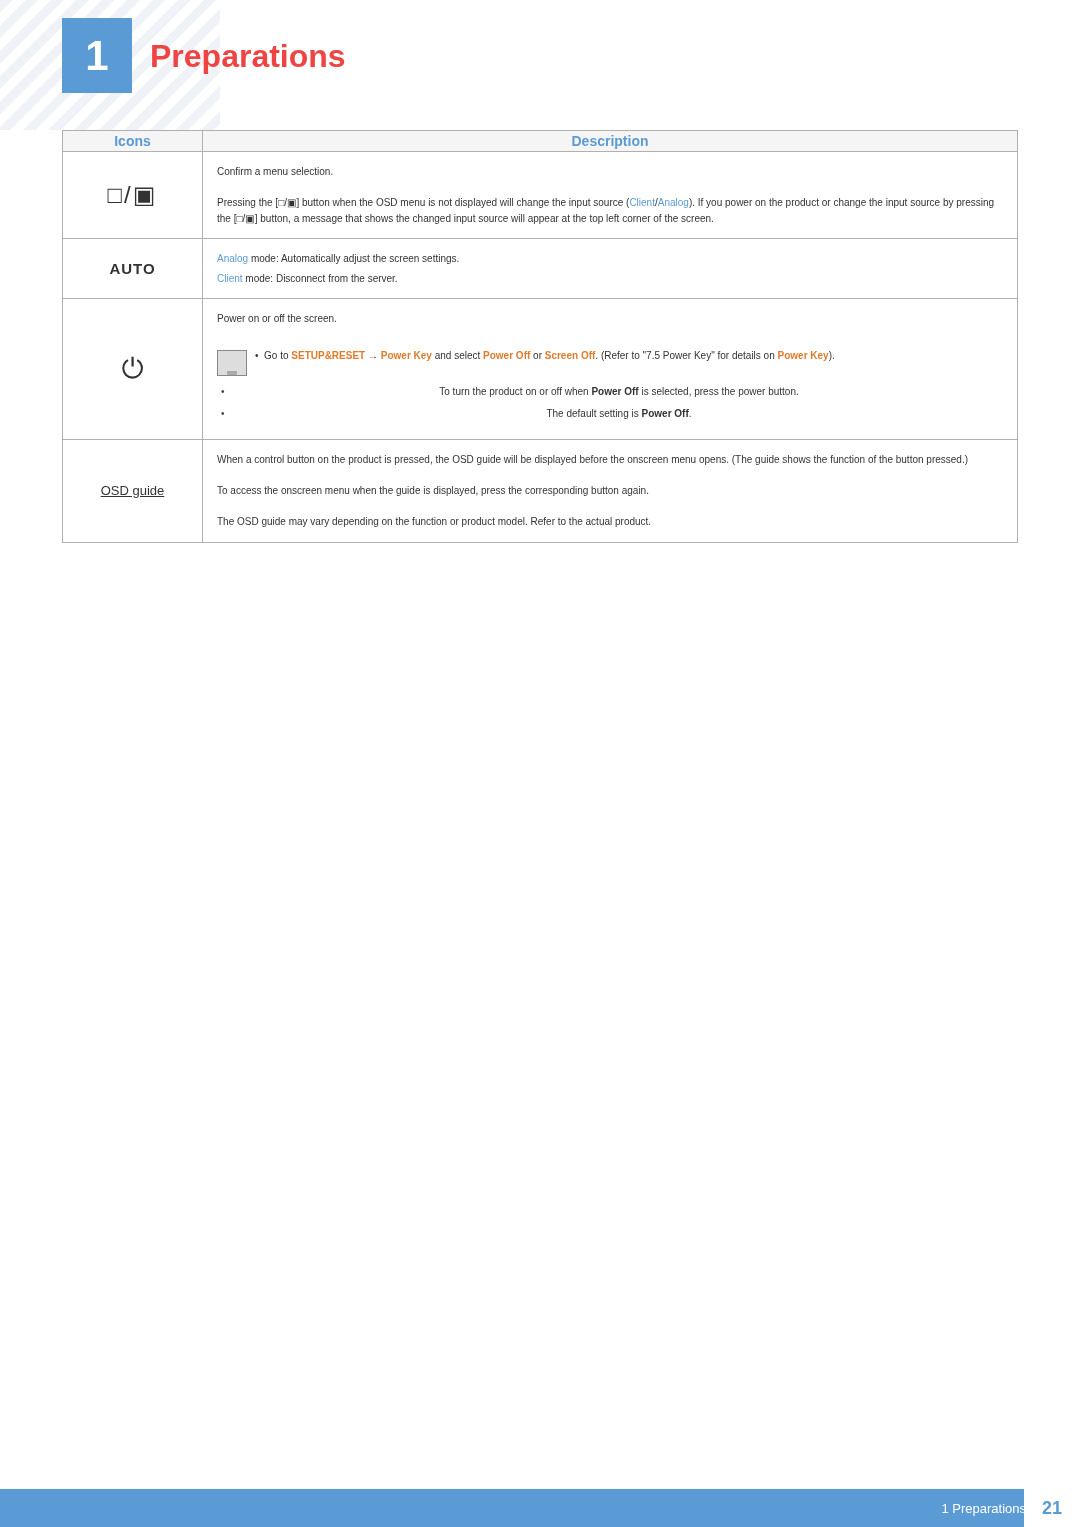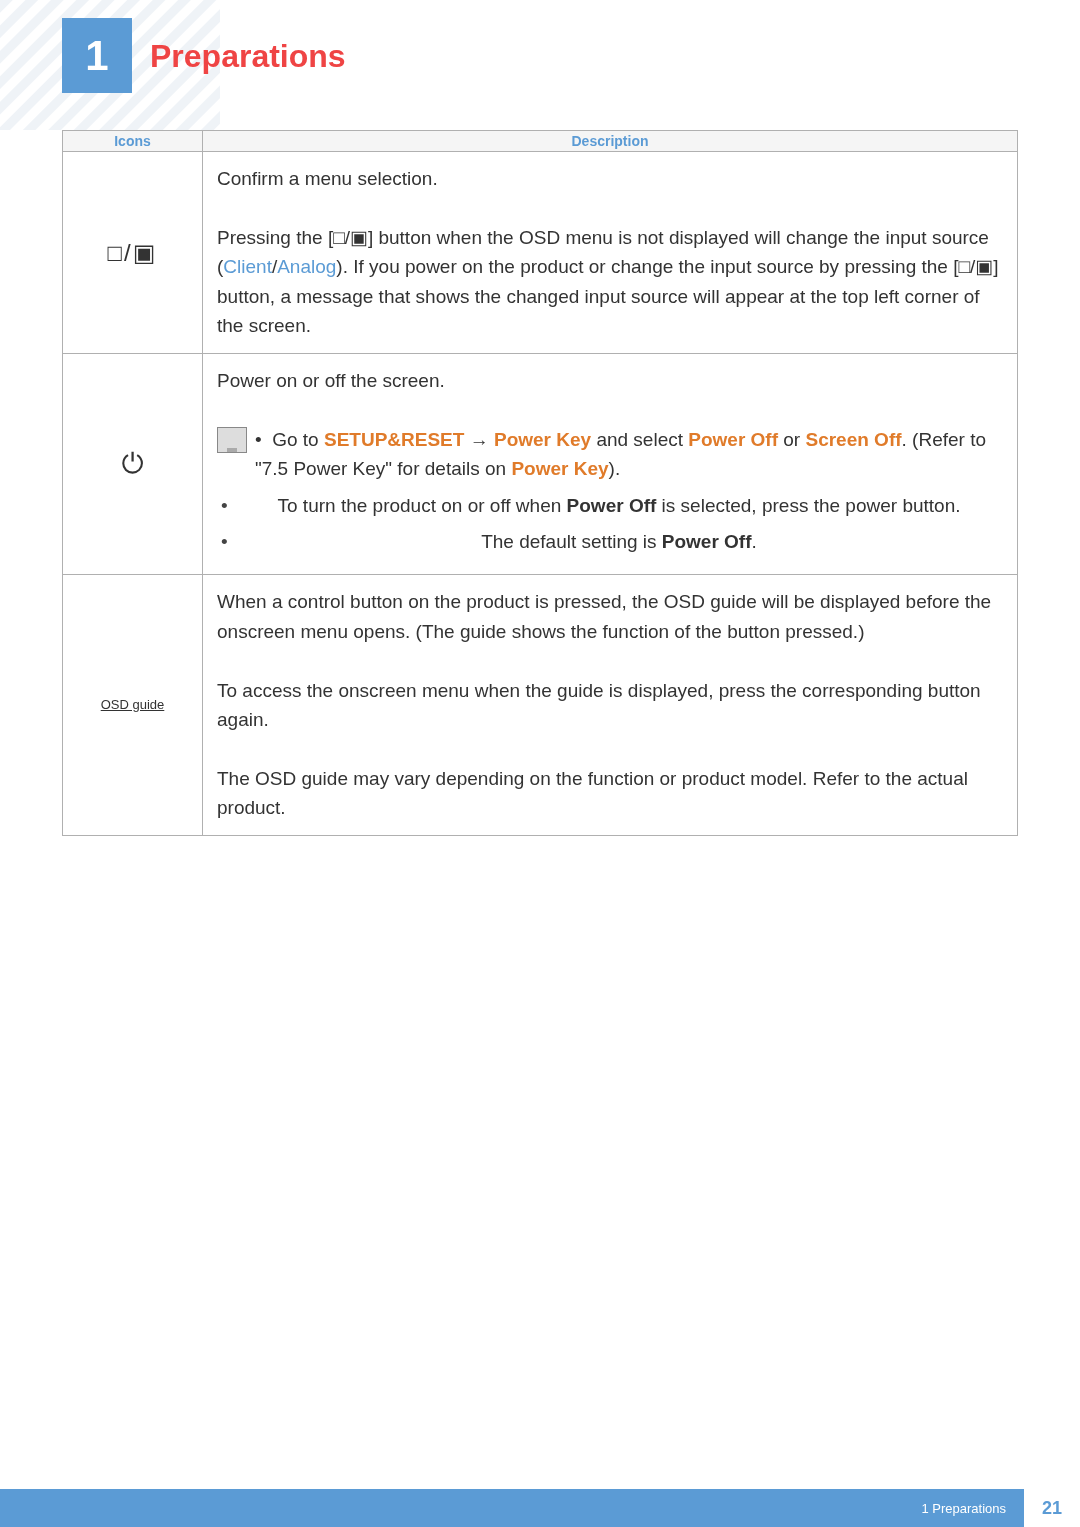--- a/index.html
+++ b/index.html
@@ -81,21 +81,21 @@
       padding: 2px 14px;
       text-align: center;
       font-weight: bold;
       color: #5b9bd5;
       font-size: 14px;
     }
     .icon-table td {
       border: 1px solid #b0b0b0;
       padding: 12px 14px;
       vertical-align: top;
-      font-size: 19px;
+      font-size: 10px;
       line-height: 1.55;
     }
     .icon-table td.icon-cell {
       text-align: center;
       vertical-align: middle;
       width: 140px;
       font-size: 14px;
       color: #333;
     }
     .icon-text {
@@ -136,35 +136,35 @@
       position: absolute;
       left: 4px;
       color: #444;
     }
 
     
     .power-row-inner {
       display: flex;
       align-items: flex-start;
       gap: 8px;
-      margin: 0 0;
+      margin: 6px 0;
     }
 
     
     .footer-bar {
       position: absolute;
       bottom: 0;
       left: 0;
       right: 0;
       height: 38px;
       background: #5b9bd5;
       display: flex;
       align-items: center;
       justify-content: flex-end;
-      padding-right: 64px;
+      padding-right: 44px;
       z-index: 10;
     }
     .footer-text {
       color: #fff;
       font-size: 13px;
     }
     .footer-page {
       background: #fff;
       color: #5b9bd5;
       font-weight: bold;
@@ -224,20 +224,29 @@
         </td>
         <td>
           <p>Confirm a menu selection.</p>
           <br>
           <p>
             Pressing the [□/▣] button when the OSD menu is not displayed will change the input source (<span class="blue-bold">Client</span>/<span class="blue-bold">Analog</span>). If you power on the product or change the input source by pressing the [□/▣] button, a message that shows the changed input source will appear at the top left corner of the screen.
           </p>
         </td>
       </tr>
 
+      <tr class="auto-row">
+        <td class="icon-cell">
+          <span class="icon-text" style="font-size:15px; font-weight:bold; letter-spacing:1px;">AUTO</span>
+        </td>
+        <td>
+          <p><span class="blue-bold">Analog</span> mode: Automatically adjust the screen settings.</p>
+          <p style="margin-top:4px;"><span class="blue-bold">Client</span> mode: Disconnect from the server.</p>
+        </td>
+      </tr>
 
       <tr>
         <td class="icon-cell">
           
           <span style="font-size:28px;">⏻</span>
         </td>
         <td>
           <p>Power on or off the screen.</p>
           <br>
           <div class="power-row-inner">

